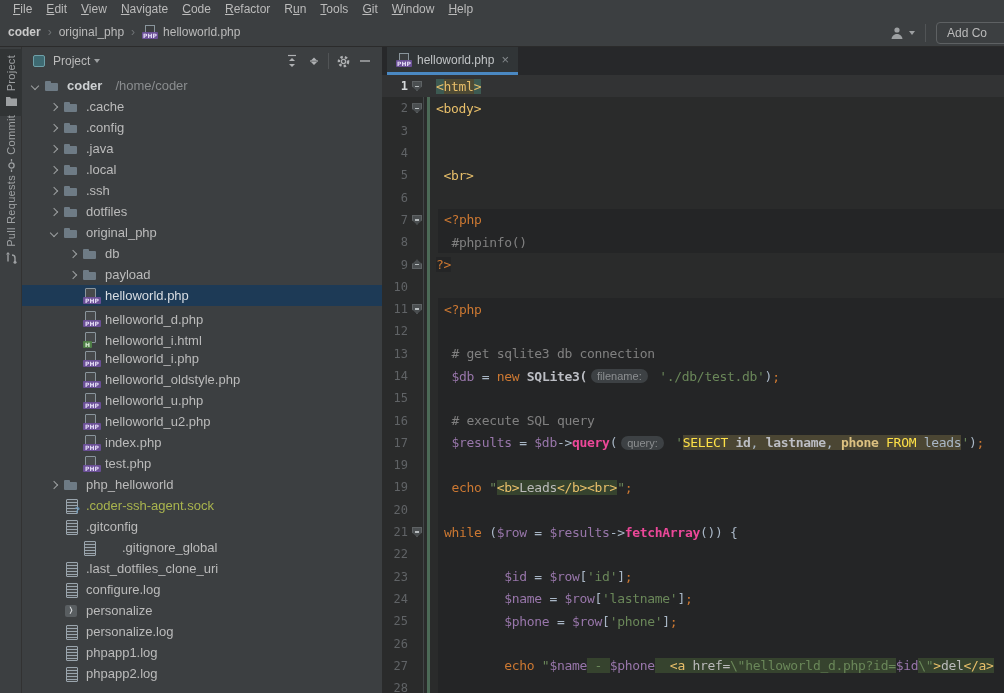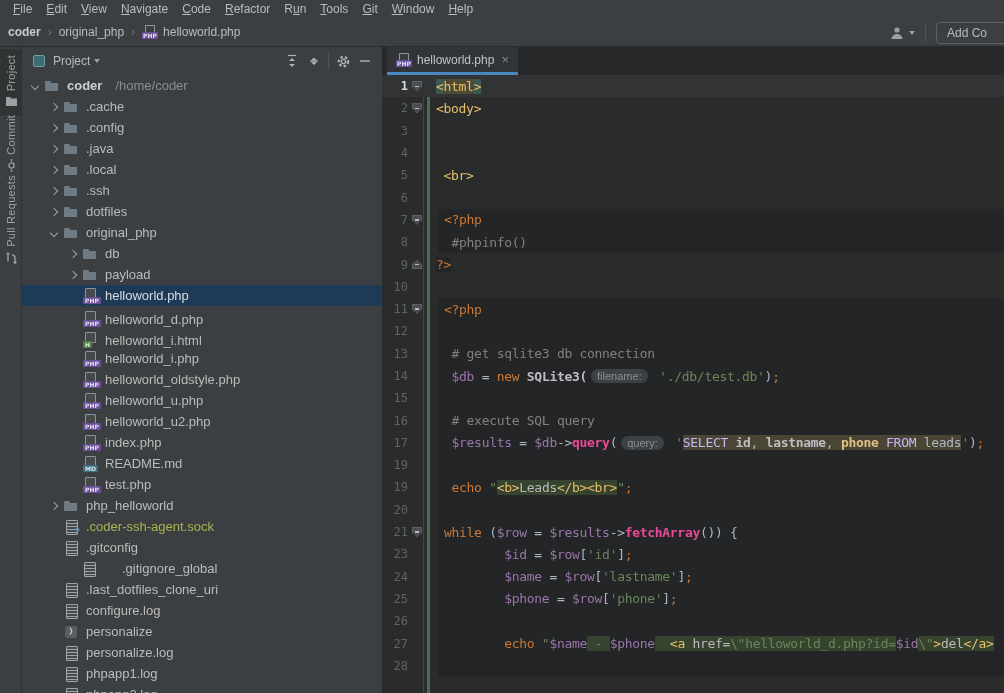--- a/index.html
+++ b/index.html
@@ -106,21 +106,21 @@
   .fold.d { clip-path:polygon(0 0,100% 0,100% 55%,50% 100%,0 55%); }
   .fold.u { clip-path:polygon(50% 0,100% 45%,100% 100%,0 100%,0 45%); }
   .fold::after { content:""; position:absolute; left:2px; top:3.5px; width:4px; height:1.5px; background:#b7bcbe; }
   .txt { flex:1; white-space:pre; display:flex; align-items:center; margin-left:10px;
       letter-spacing:-0.3px; min-width:0; }
   .cline.r-php .txt { background:#242526; margin-left:12px; padding-left:6px; }
   
   .tk-tag  { color:#e8bf6a; } .tk-kw { color:#cc7832; } .tk-var { color:#9876aa; }
   .tk-str  { color:#6a8759; } .tk-com { color:#808080; } .tk-fn { color:#ec4899; font-weight:bold; }
   .tk-pl   { color:#a9b7c6; } .tk-wb { color:#bcbec4; font-weight:bold; } .tk-semi { color:#cc7832; }
-  .tk-attr { color:#bababa; } .tk-sqlkw { color:#c4b5fd; } .tk-sqlc { color:#bcbec4; font-weight:bold; }
+  .tk-attr { color:#bababa; } .tk-sqlkw { color:#fde047; } .tk-sqlc { color:#bcbec4; font-weight:bold; }
   .tk-sqlc2{ color:#dcc181; font-weight:bold; }
   .tk-hint { font-family:"Liberation Sans",sans-serif; font-size:11px; color:#8c8f91;
       background:#3d4144; border-radius:8px; padding:1px 6px; margin:0 4px; letter-spacing:0; }
   .bg-m { background:#3d5a52; } .bg-w { background:#4e4a34; }
   .bg-s { background:#4b4633; } .bg-h { background:#36432e; } .bg-c { background:#242526; }
   svg { display:block; }
 </style>
 </head>
 <body>
 
@@ -351,27 +351,20 @@
         </div>
         <div class="trow" style="padding-left: 41px;">
           <span class="chev-slot"></span>
           <span class="ti ti-page ti-php">
             <span class="badge">PHP</span>
           </span>
           <span class="lbl">index.php</span>
         </div>
         <div class="trow" style="padding-left: 41px;">
           <span class="chev-slot"></span>
-          <span class="ti ti-page ti-md">
-            <span class="badge">MD</span>
-          </span>
-          <span class="lbl">README.md</span>
-        </div>
-        <div class="trow" style="padding-left: 41px;">
-          <span class="chev-slot"></span>
           <span class="ti ti-page ti-php">
             <span class="badge">PHP</span>
           </span>
           <span class="lbl">test.php</span>
         </div>
         <div class="trow" style="padding-left: 22px;">
           <span class="chev-slot">
             <span class="chev r"></span>
           </span>
           <span class="ti ti-folder"></span>
@@ -590,20 +583,27 @@
           <div class="gutter">
             <span class="lnum">21</span>
             <span class="fold-slot">
               <span class="fold d"></span>
             </span>
           </div>
           <span class="txt"><span class="tk-kw">while</span><span class="tk-pl"> (</span><span class="tk-var">$row</span><span class="tk-pl"> = </span><span class="tk-var">$results</span><span class="tk-pl">-&gt;</span><span class="tk-fn">fetchArray</span><span class="tk-pl">()) {</span></span>
         </div>
         <div class="cline r-php">
           <div class="gutter">
+            <span class="lnum">22</span>
+            <span class="fold-slot"></span>
+          </div>
+          <span class="txt"> </span>
+        </div>
+        <div class="cline r-php">
+          <div class="gutter">
             <span class="lnum">23</span>
             <span class="fold-slot"></span>
           </div>
           <span class="txt"><span class="tk-pl">        </span><span class="tk-var">$id</span><span class="tk-pl"> = </span><span class="tk-var">$row</span><span class="tk-pl">[</span><span class="tk-str">'id'</span><span class="tk-pl">]</span><span class="tk-semi">;</span></span>
         </div>
         <div class="cline r-php">
           <div class="gutter">
             <span class="lnum">24</span>
             <span class="fold-slot"></span>
           </div>

